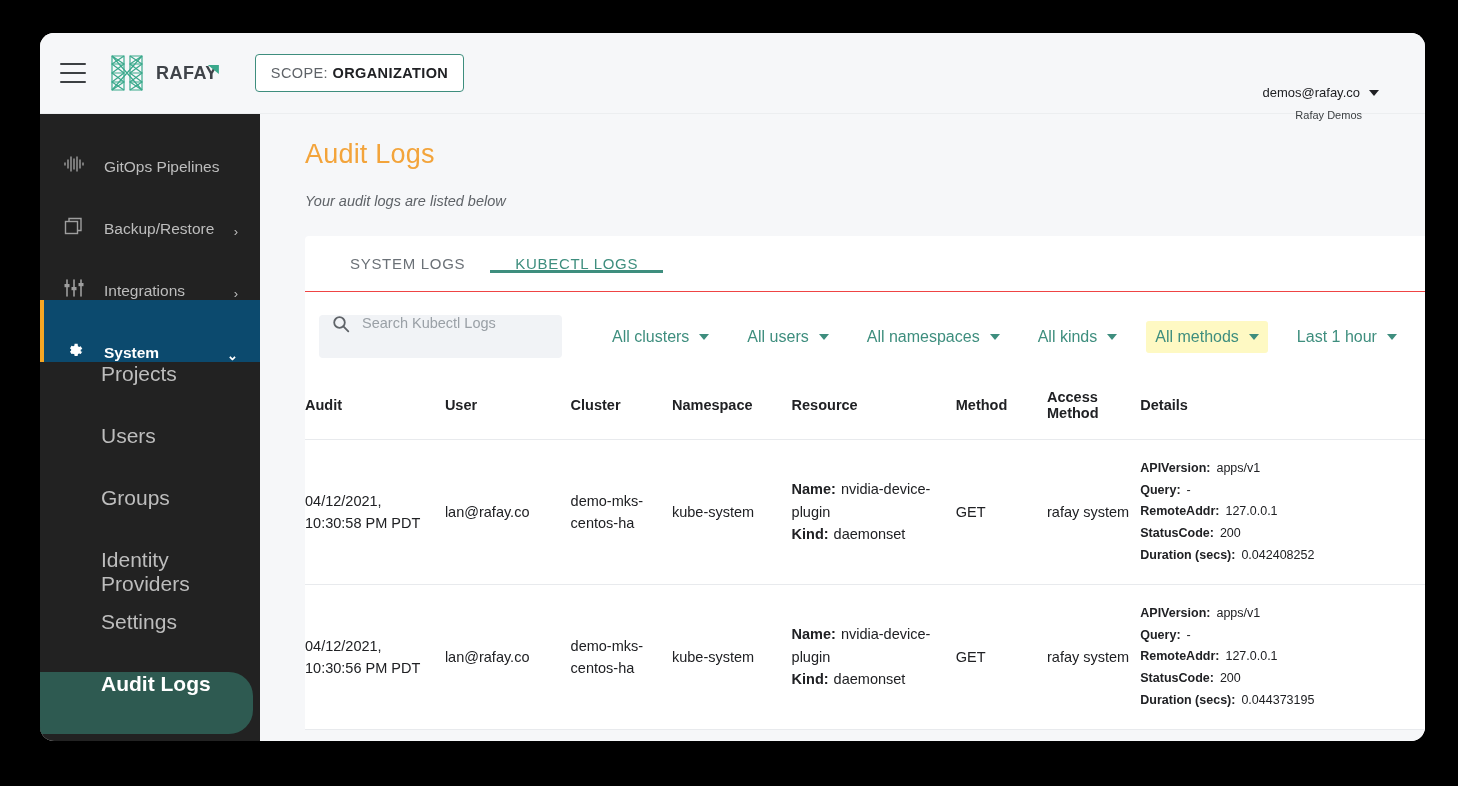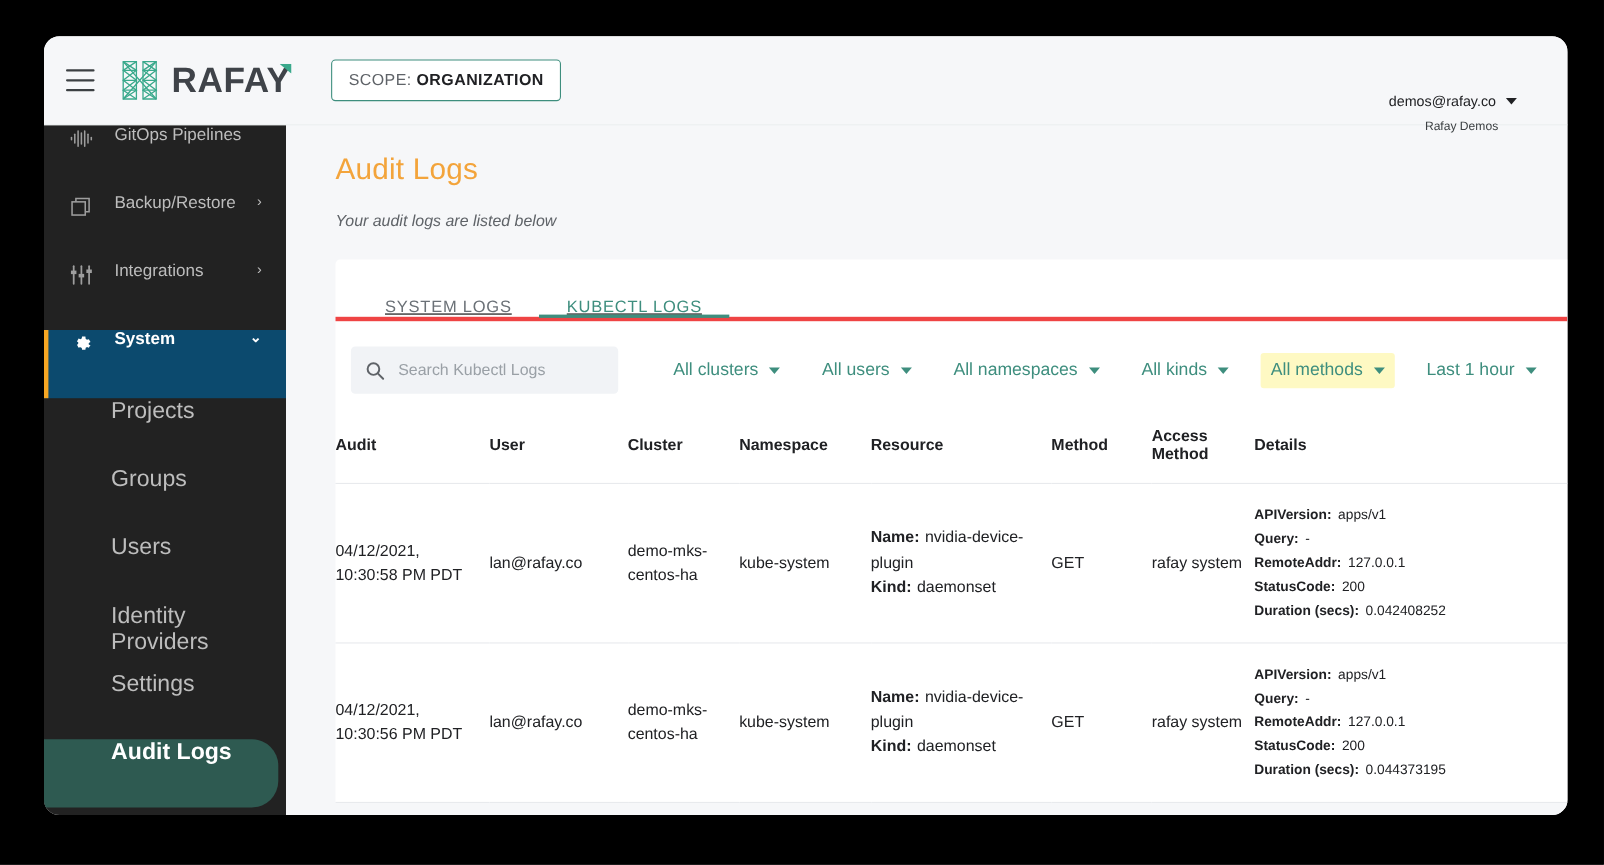--- a/index.html
+++ b/index.html
@@ -60,21 +60,21 @@
   }
 
   .brand {
     display: flex;
     align-items: center;
     gap: 9px;
     margin-right: 37px;
   }
   .brand-mark { width: 40px; height: 40px; display: block; }
   .brand-name {
-    font-size: 32px;
+    font-size: 18px;
     font-weight: bold;
     letter-spacing: 0.5px;
     color: #3f4349;
     line-height: 1;
     position: relative;
   }
   .brand-tick {
     position: absolute;
     right: -1px;
     top: 1px;
@@ -132,21 +132,21 @@
   
   .sidebar {
     width: 220px;
     background: #222222;
     flex: 0 0 220px;
     position: relative;
     overflow: hidden;
   }
   .nav-item {
     display: flex;
-    align-items: flex-start;
+    align-items: flex-end;
     height: 62px;
     padding-left: 22px;
     color: #bdbdbd;
     font-size: 15.5px;
     cursor: pointer;
     position: relative;
   }
   .nav-item .nav-icon {
     width: 24px;
     height: 24px;
@@ -216,24 +216,23 @@
   .panel {
     margin-top: 27px;
     background: #ffffff;
     border-radius: 4px 0 0 0;
     min-height: 460px;
   }
 
   .tabs {
     display: flex;
     height: 56px;
-    align-items: flex-end;
-    border-bottom: 4px solid #ef4444;
+    align-items: center;
+    border-bottom: 1px solid #ef4444;
     padding-left: 20px;
-    text-decoration: underline;
   }
   .tab {
     display: flex;
     align-items: center;
     padding: 0 25px;
     font-size: 15px;
     letter-spacing: 0.7px;
     color: #6b7177;
     cursor: pointer;
     position: relative;
@@ -252,21 +251,21 @@
     align-items: center;
     padding: 23px 0 0 14px;
     gap: 0;
   }
   .search-box {
     width: 262px;
     height: 43px;
     background: #f1f3f6;
     border-radius: 4px;
     display: flex;
-    align-items: center;
+    align-items: flex-start;
     padding-left: 13px;
     margin-right: 41px;
   }
   .search-icon { flex: 0 0 18px; margin-right: 12px; display:flex; }
   .search-input {
     border: none;
     outline: none;
     background: transparent;
     font-family: "Liberation Sans", sans-serif;
     font-size: 14.5px;
@@ -446,24 +445,24 @@
             </svg>
           </span>
           <span class="nav-label">System</span>
           <span class="nav-chevron">⌄</span>
         </div>
 
         <div class="sub-item">
           <span>Projects</span>
         </div>
         <div class="sub-item">
+          <span>Users</span>
+        </div>
+        <div class="sub-item">
           <span>Groups</span>
-        </div>
-        <div class="sub-item">
-          <span>Users</span>
         </div>
         <div class="sub-item">
           <span>Identity Providers</span>
         </div>
         <div class="sub-item">
           <span>Settings</span>
         </div>
         <div class="sub-item selected">
           <span>Audit Logs</span>
         </div>

